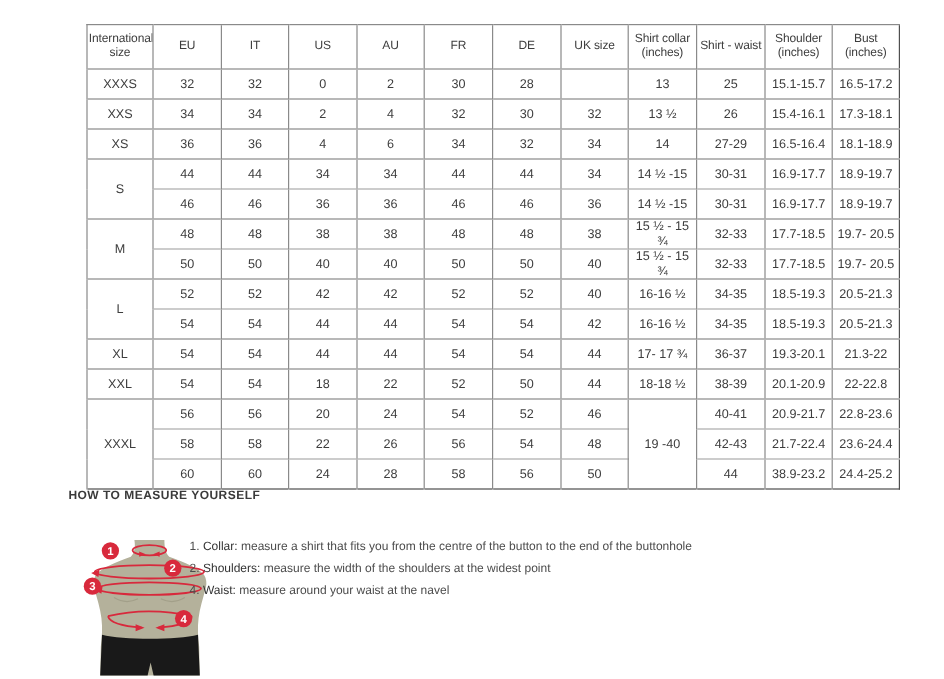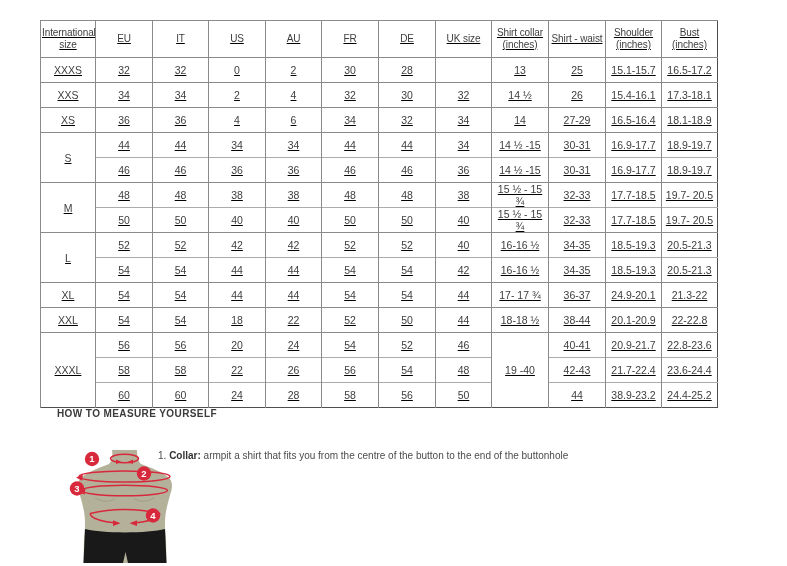--- a/index.html
+++ b/index.html
@@ -2,42 +2,41 @@
 <html><head>
 <meta charset="utf-8">
 <style>
   html,body { margin:0; padding:0; }
   body {
     width:787px; height:566px; position:relative; overflow:hidden;
     background:#ffffff; font-family:"Liberation Sans", sans-serif;
   }
   
   .size-table {
-    position:absolute; left:40px; top:20px; width:677px;
+    position:absolute; left:72px; top:20px; width:677px;
     border-collapse:collapse; table-layout:fixed;
     border:1px solid #4f4f4f;
-    text-decoration:underline;
   }
   .size-table th, .size-table td {
     border-left:1px solid #8a8a8a; border-top:1px solid #8a8a8a;
     text-align:center; vertical-align:middle;
     color:#3d3d3d; font-weight:normal; overflow:hidden;
   }
   .size-table th { height:36px; font-size:10px; line-height:1.2; padding:0 1px; letter-spacing:-0.1px; }
   .size-table td { height:24px; font-size:10.5px; padding:0 1px; }
   .size-table tr.sub-row td { border-top-color:#ababab; }
   
   .measure-title {
     position:absolute; left:57px; top:408px;
     font-size:10px; font-weight:bold; color:#3a3a3a; letter-spacing:0.4px;
   }
   .figure-wrap { position:absolute; left:62px; top:447px; width:125px; height:119px; }
   .measure-list { position:absolute; left:158px; top:450px; width:575px; }
   .measure-item { font-size:10px; color:#4c4c4c; margin-bottom:7.6px; white-space:nowrap; }
-  .measure-item b { color:#333333; font-weight:bold;margin-top:44px; }
+  .measure-item b { color:#333333; font-weight:normal;margin-top:44px; }
 </style>
 </head>
 <body>
 
 <table class="size-table">
   <colgroup>
     <col style="width:55px">
       <col style="width:57px">
       <col style="width:56px">
       <col style="width:57px">
@@ -83,21 +82,21 @@
       </tr>
       <tr>
         <td>XXS</td>
         <td>34</td>
         <td>34</td>
         <td>2</td>
         <td>4</td>
         <td>32</td>
         <td>30</td>
         <td>32</td>
-        <td>14 ½</td>
+        <td>13 ½</td>
         <td>26</td>
         <td>15.4-16.1</td>
         <td>17.3-18.1</td>
       </tr>
       <tr>
         <td>XS</td>
         <td>36</td>
         <td>36</td>
         <td>4</td>
         <td>6</td>
@@ -194,34 +193,34 @@
         <td>XL</td>
         <td>54</td>
         <td>54</td>
         <td>44</td>
         <td>44</td>
         <td>54</td>
         <td>54</td>
         <td>44</td>
         <td>17- 17 ¾</td>
         <td>36-37</td>
-        <td>24.9-20.1</td>
+        <td>19.3-20.1</td>
         <td>21.3-22</td>
       </tr>
       <tr>
         <td>XXL</td>
         <td>54</td>
         <td>54</td>
         <td>18</td>
         <td>22</td>
         <td>52</td>
         <td>50</td>
         <td>44</td>
         <td>18-18 ½</td>
-        <td>38-44</td>
+        <td>38-39</td>
         <td>20.1-20.9</td>
         <td>22-22.8</td>
       </tr>
       <tr>
         <td rowspan="3">XXXL</td>
         <td>56</td>
         <td>56</td>
         <td>20</td>
         <td>24</td>
         <td>54</td>
@@ -307,14 +306,16 @@
       <text x="15" y="44.9" text-anchor="middle" font-size="9.5" font-weight="bold" fill="#ffffff" font-family="Liberation Sans, sans-serif">3</text>
     </g>
     <g>
       <circle cx="91" cy="68.5" r="7.2" fill="#d8293c"></circle>
       <text x="91" y="71.9" text-anchor="middle" font-size="9.5" font-weight="bold" fill="#ffffff" font-family="Liberation Sans, sans-serif">4</text>
     </g>
   </svg>
 </div>
 
 <div class="measure-list" id="measure-list">
-    <div class="measure-item"><span>1. </span><b>Collar:</b><span> armpit a shirt that fits you from the centre of the button to the end of the buttonhole</span></div>
+    <div class="measure-item"><span>1. </span><b>Collar:</b><span> measure a shirt that fits you from the centre of the button to the end of the buttonhole</span></div>
+    <div class="measure-item"><span>2. </span><b>Shoulders:</b><span> measure the width of the shoulders at the widest point</span></div>
+    <div class="measure-item"><span>4. </span><b>Waist:</b><span> measure around your waist at the navel</span></div>
   </div>
 
 </body></html>

